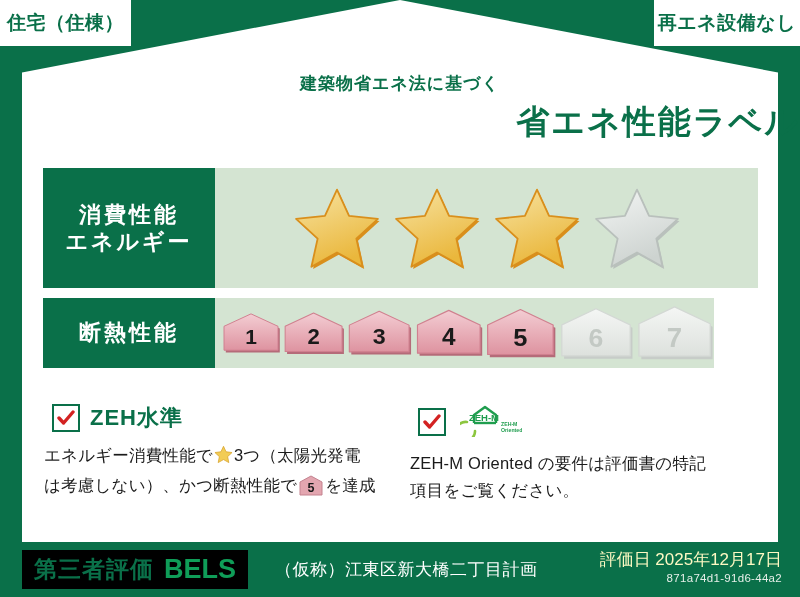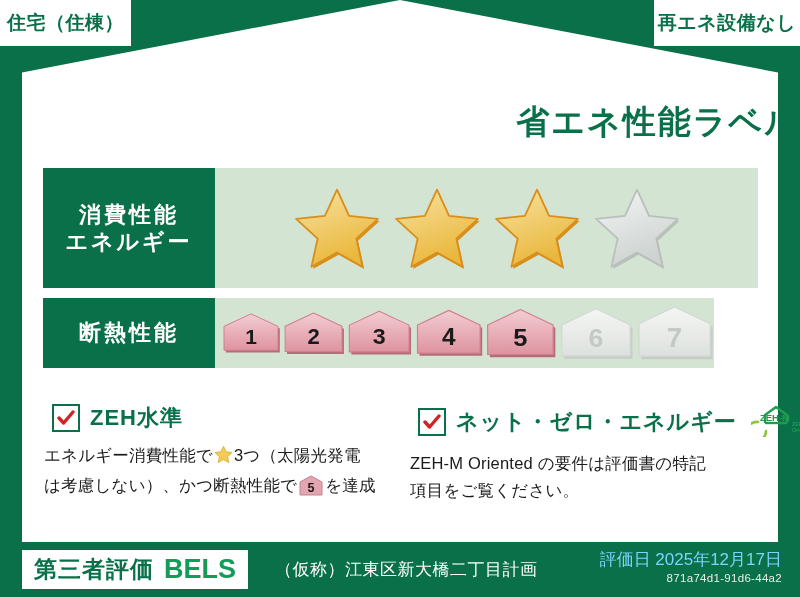--- a/index.html
+++ b/index.html
@@ -73,49 +73,50 @@
   }
   .inline-star{display:inline-block;vertical-align:-3px;margin:0 1px;}
   .inline-house{display:inline-block;vertical-align:-5px;margin:0 2px;}
   #zehm-logo{margin-left:4px;flex:none;}
 
   
   #footer{
     position:absolute;left:0;bottom:0;width:800px;height:55px;background:#0a7049;
   }
   #bels-badge{
-    position:absolute;left:22px;top:8px;height:39px;background:#ffffff;
+    position:absolute;left:22px;top:8px;height:39px;background:#000000;
     display:flex;align-items:center;padding:0 12px;gap:10px;
   }
   #bels-jp{color:#0a7049;font-size:23px;font-weight:bold;letter-spacing:1px;}
   #bels-en{color:#0f9d58;font-size:27px;font-weight:bold;letter-spacing:0px;}
   #project-name{
     position:absolute;left:275px;top:16px;color:#ffffff;font-size:17px;letter-spacing:.5px;
   }
   #eval-date{
-    position:absolute;right:18px;top:6px;color:#7dd3fc;font-size:17px;text-align:right;
+    position:absolute;right:18px;top:6px;color:#fef9c3;font-size:17px;text-align:right;
   }
   #eval-id{
     position:absolute;right:18px;top:30px;color:#e6efe9;font-size:11.5px;text-align:right;letter-spacing:.3px;
   }
 </style>
 </head>
 <body>
 
 <div id="label">
 
   <div id="paper"></div>
 
   <div class="corner-tag" id="tag-left">
     <span>住宅（住棟）</span>
   </div>
   <div class="corner-tag" id="tag-right">
     <span>再エネ設備なし</span>
   </div>
 
+  <div id="title-sub">建築物省エネ法に基づく</div>
   <div id="title-main">省エネ性能ラベル</div>
 
   <div class="perf-row" id="row-energy">
     <div class="perf-label">
       <span>消費性能</span>
       <span>エネルギー</span>
     </div>
     <div class="perf-value" id="stars-container">
         <svg width="88" height="84" viewBox="0 0 24 23" class="star">
           <defs>
@@ -265,21 +266,20 @@
     </div>
   </div>
 
   <div class="crit" id="crit-right">
     <div class="crit-head">
       <div class="checkbox">
         <svg width="18" height="16" viewBox="0 0 18 16">
           <path d="M2 8 L6.6 13 L16 2" stroke="#d32222" stroke-width="3.4" fill="none" stroke-linecap="round" stroke-linejoin="round"></path>
         </svg>
       </div>
-      <div class="crit-title">ネット・ゼロ・エネルギー</div>
       <div id="zehm-logo">
         <svg width="62" height="34" viewBox="0 0 62 34">
           <path d="M7 19 a9.5 9.5 0 1 0 8 9" stroke="#8cc63f" stroke-width="2.6" fill="none" stroke-linecap="round"></path>
           <path d="M14 20 L14 12 L25 4 L36 12 L36 20" stroke="#1f9d4e" stroke-width="2.4" fill="none" stroke-linejoin="round"></path>
           <path d="M14 20 L36 20" stroke="#1f9d4e" stroke-width="2.4" fill="none"></path>
           <text x="24" y="17.5" font-family="Liberation Sans, sans-serif" font-size="9.5" font-weight="bold" fill="#1f9d4e" text-anchor="middle">ZEH-M</text>
           <text x="41" y="23" font-family="Liberation Sans, sans-serif" font-size="5.2" font-weight="bold" fill="#1f9d4e">ZEH-M</text>
           <text x="41" y="29" font-family="Liberation Sans, sans-serif" font-size="5.2" font-weight="bold" fill="#1f9d4e">Oriented</text>
         </svg>
       </div>

